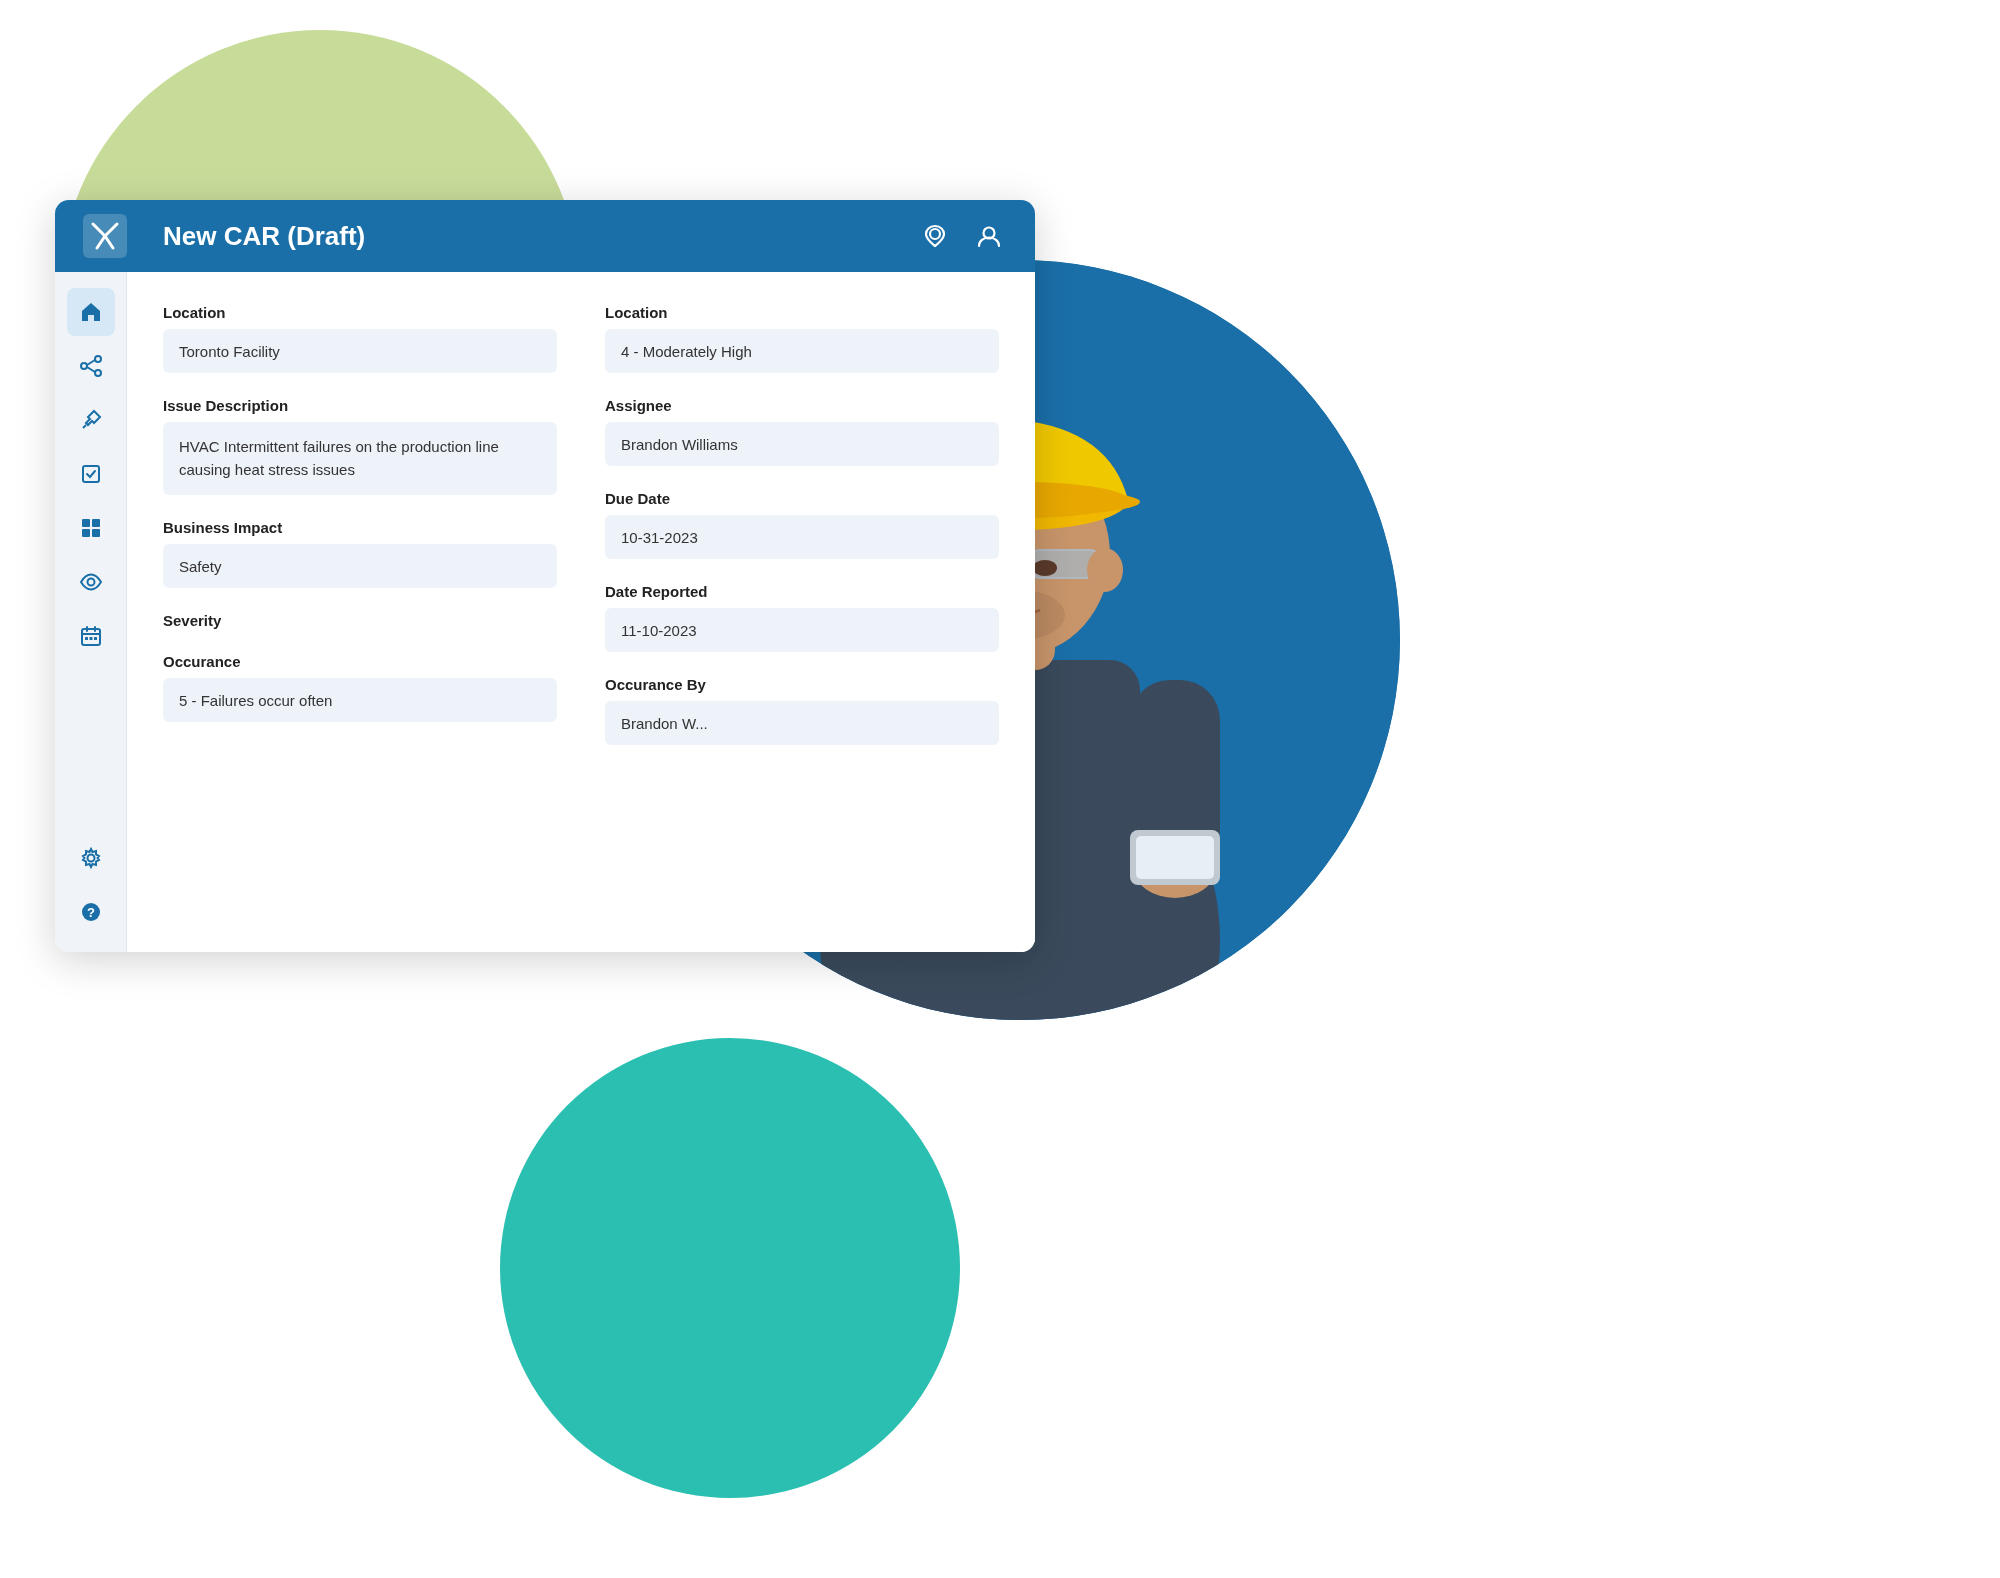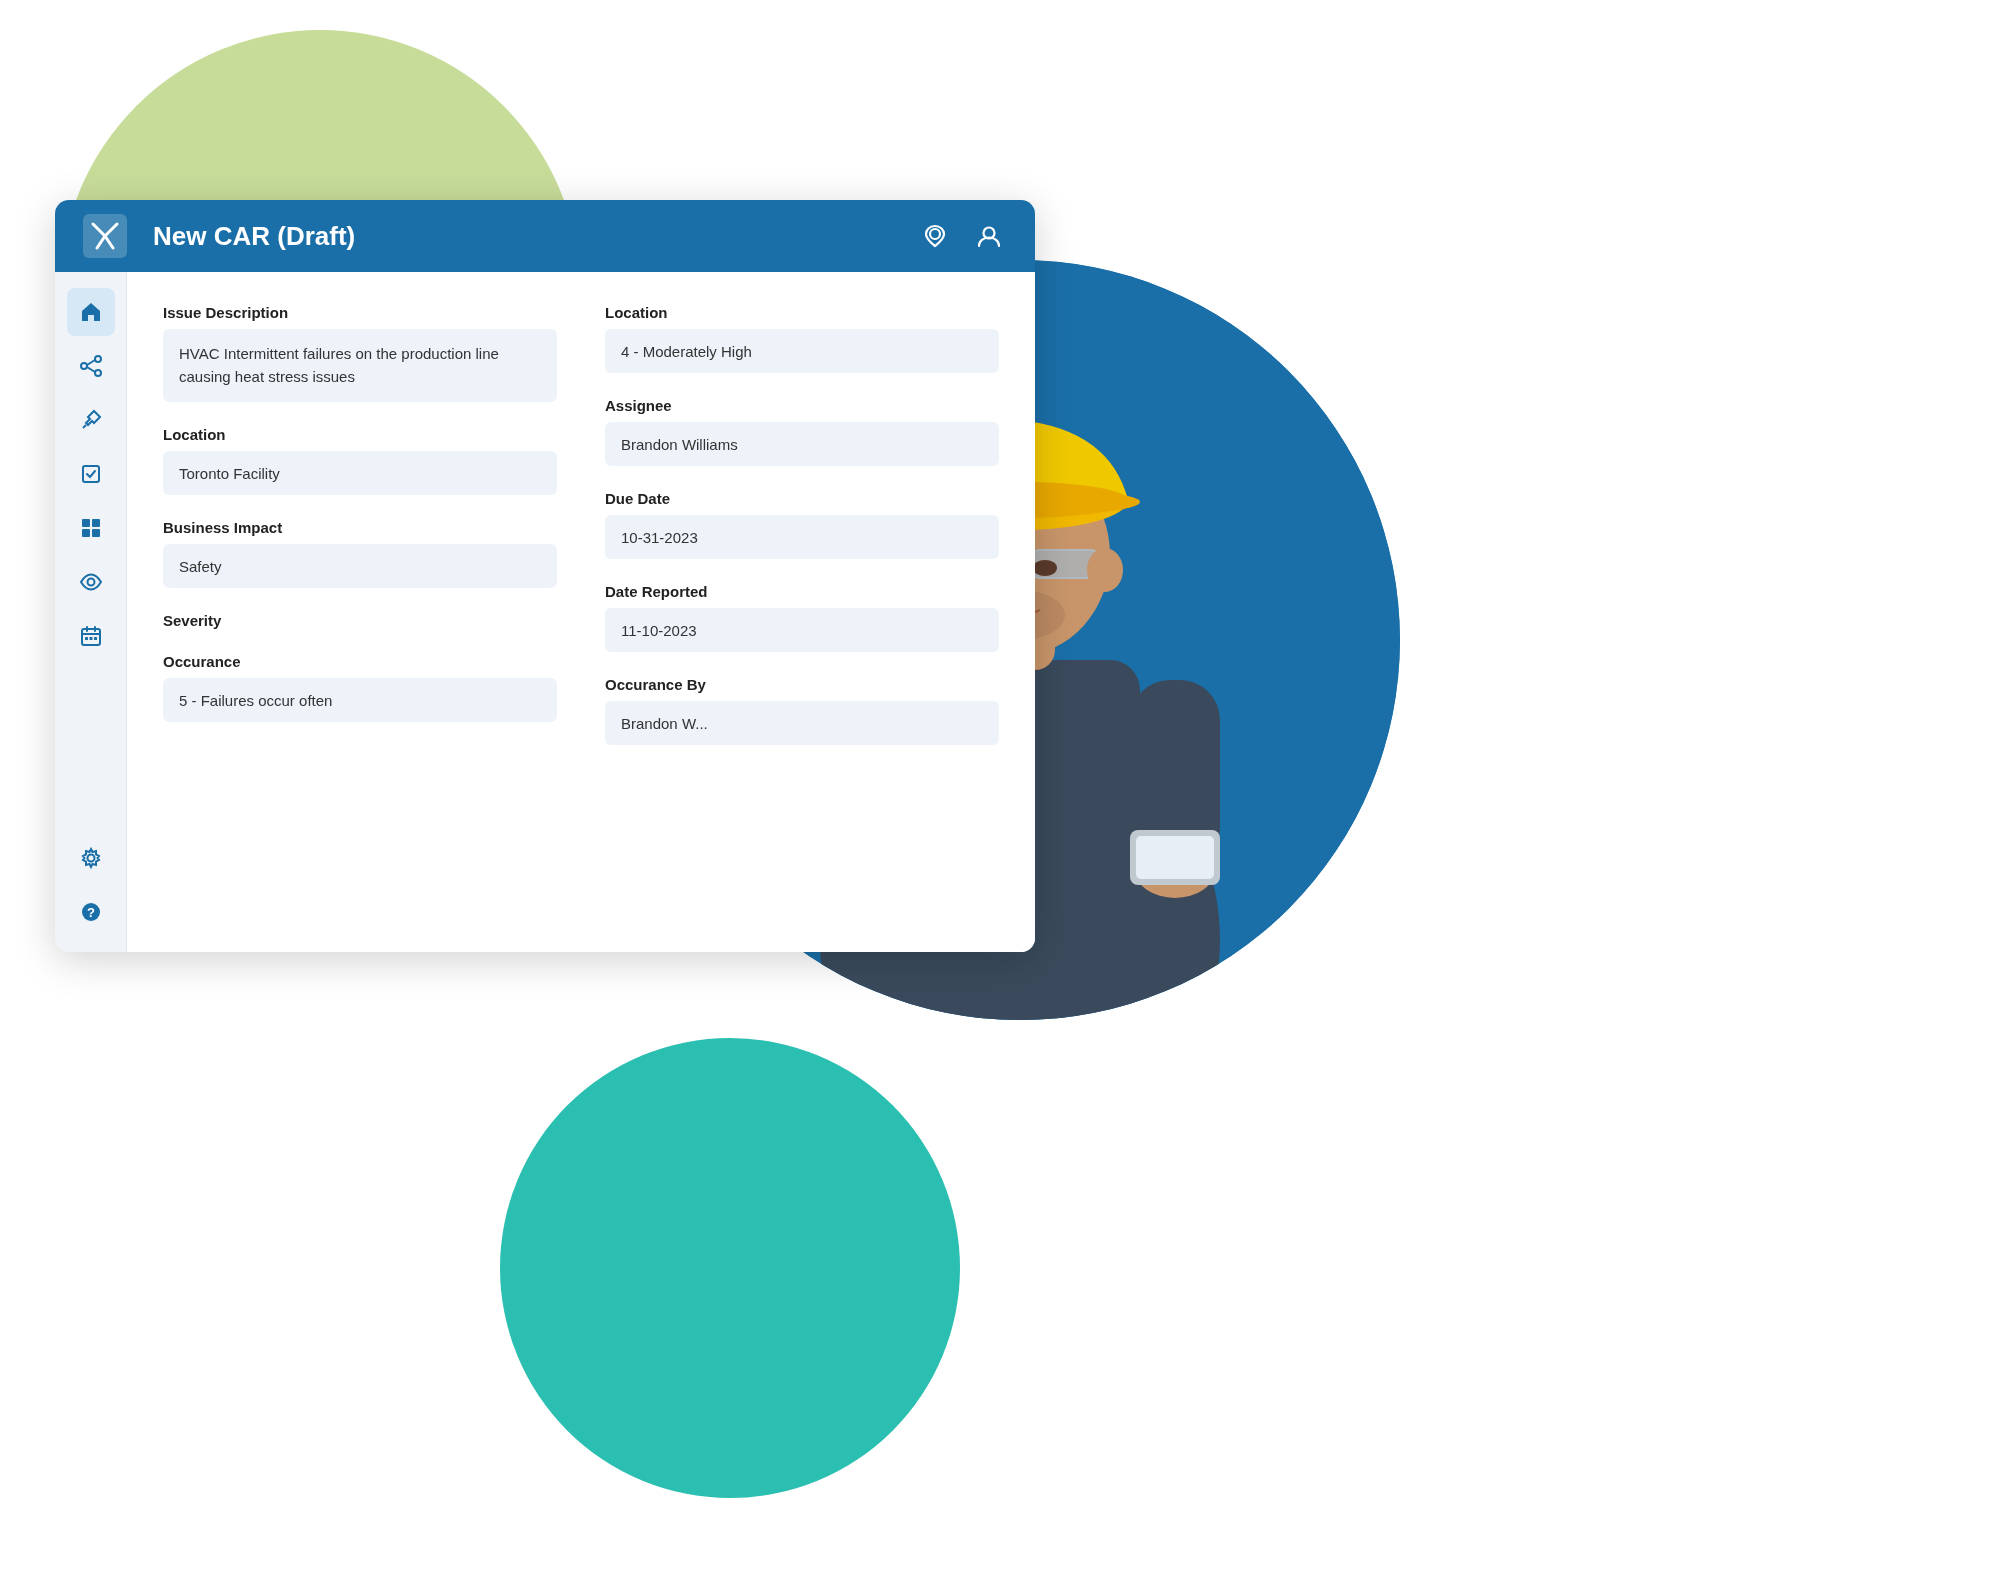--- a/index.html
+++ b/index.html
@@ -69,21 +69,21 @@
       overflow: hidden;
     }
 
     
     .header-bar {
       background: #1a6fa8;
       height: 72px;
       display: flex;
       align-items: center;
       padding: 0 28px;
-      gap: 26px;
+      gap: 36px;
     }
 
     .logo-icon {
       width: 44px;
       height: 44px;
       display: flex;
       align-items: center;
       justify-content: center;
     }
 
@@ -341,26 +341,26 @@
           <circle cx="11" cy="11" r="9" fill="#1a6fa8"></circle>
           <text x="11" y="16" text-anchor="middle" fill="white" font-size="13" font-weight="bold">?</text>
         </svg>
       </div>
     </div>
 
     <div class="content">
 
       <div>
         <div class="field-group">
+          <span class="field-label">Location</span>
+          <div class="field-value">Toronto Facility</div>
+        </div>
+        <div class="field-group">
           <span class="field-label">Issue Description</span>
           <div class="field-value multiline">HVAC Intermittent failures on the production line causing heat stress issues</div>
-        </div>
-        <div class="field-group">
-          <span class="field-label">Location</span>
-          <div class="field-value">Toronto Facility</div>
         </div>
         <div class="field-group">
           <span class="field-label">Business Impact</span>
           <div class="field-value">Safety</div>
         </div>
         <div class="field-group">
           <span class="field-label">Severity</span>
         </div>
         <div class="field-group">
           <span class="field-label">Occurance</span>

